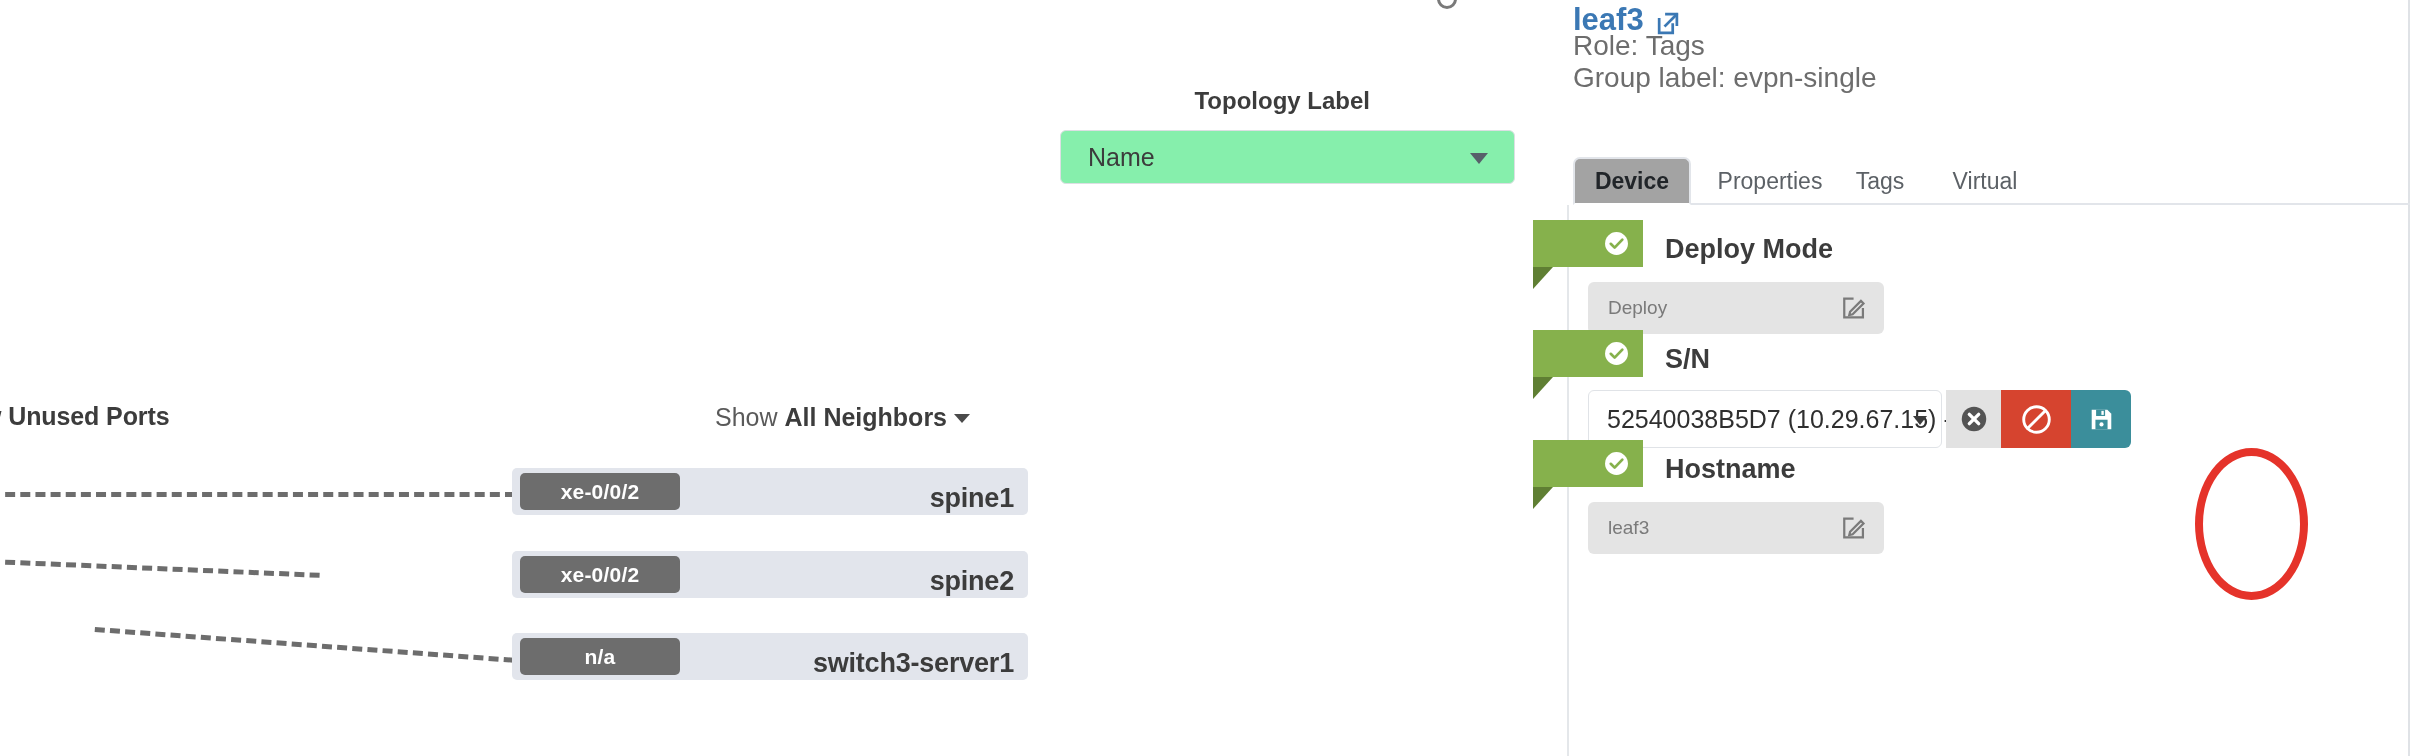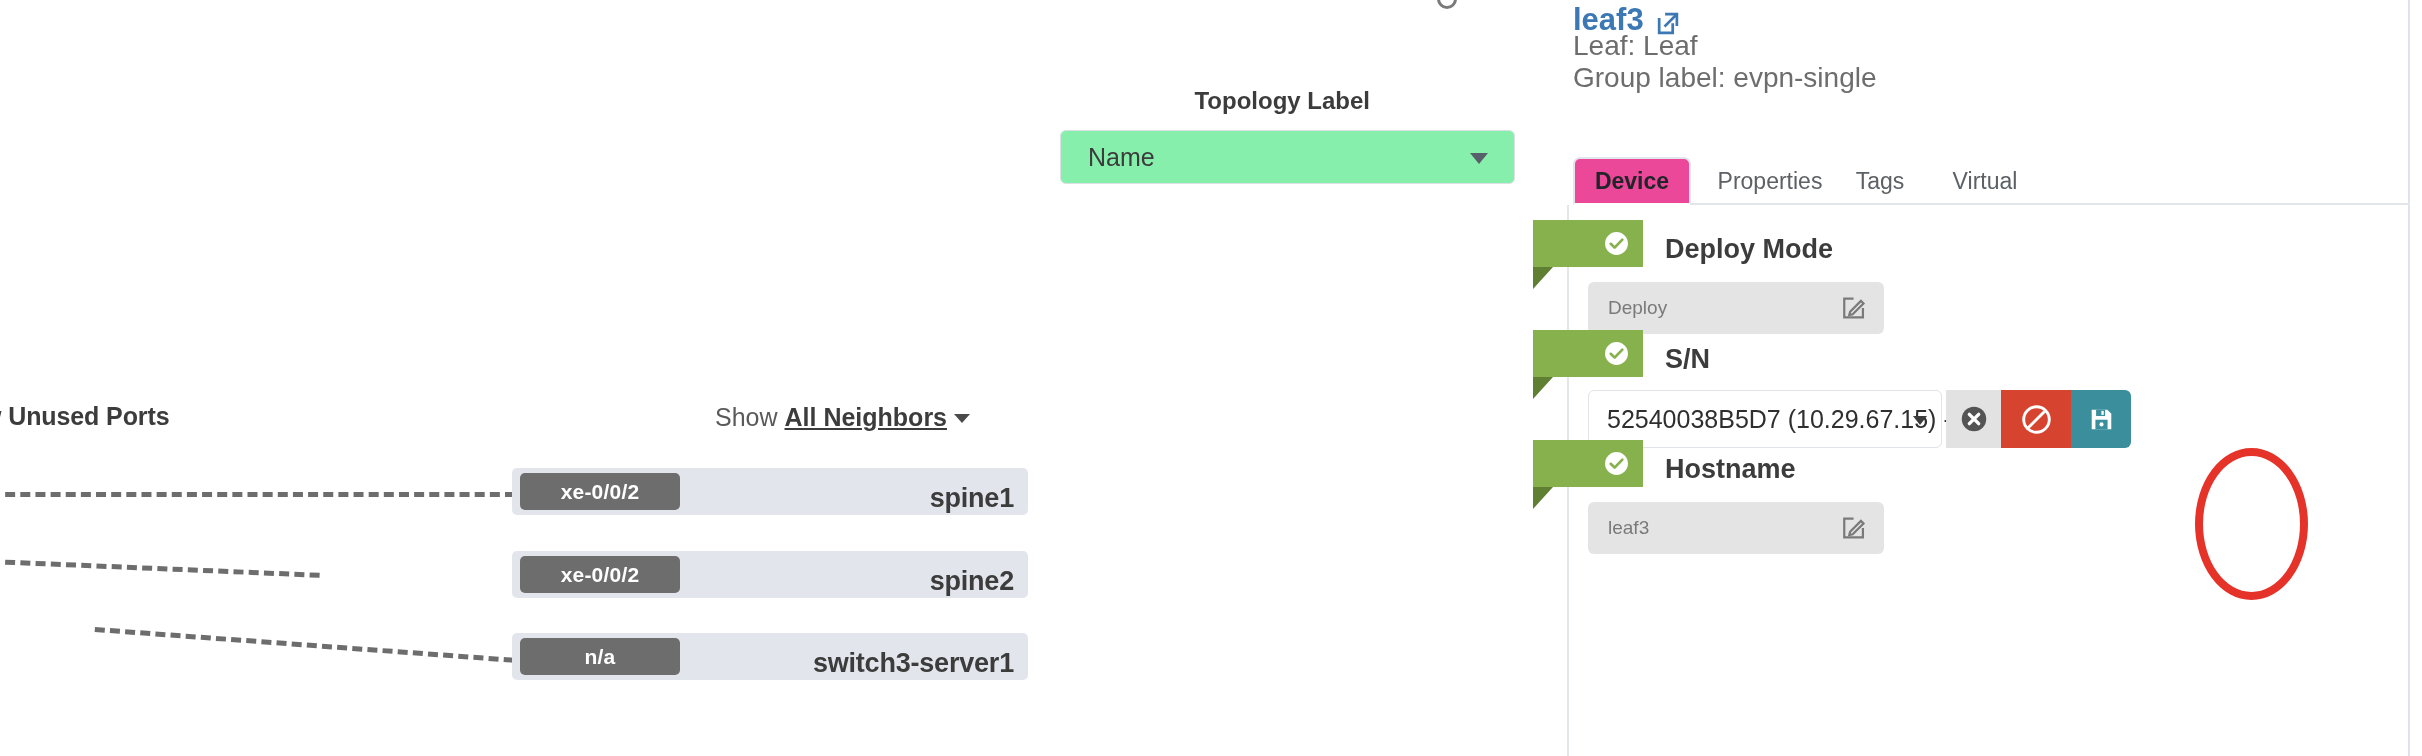--- a/index.html
+++ b/index.html
@@ -39,21 +39,21 @@
   #show-neighbors-control {
     position: absolute;
     left: 715px;
     top: 403px;
     font-size: 25px;
     color: #4a4a4a;
     white-space: nowrap;
     cursor: pointer;
   }
   #show-neighbors-control .sn-prefix { font-weight: 400; color: #5a5a5a; }
-  #show-neighbors-control .sn-value  { font-weight: 700; color: #3c3c3c; text-decoration: underline; }
+  #show-neighbors-control .sn-value  { font-weight: 700; color: #3c3c3c; }
   #show-neighbors-control .sn-caret {
     display: inline-block;
     margin-left: 7px;
     border-left: 8px solid transparent;
     border-right: 8px solid transparent;
     border-top: 9px solid #4a4a4a;
     vertical-align: 3px;
   }
 
   
@@ -218,21 +218,21 @@
     justify-content: center;
     font-size: 23px;
     color: #5c6166;
     cursor: pointer;
     box-sizing: border-box;
     white-space: nowrap;
   }
   .device-tab.active {
     color: #212529;
     font-weight: 700;
-    background: #ec4899;
+    background: #a3a3a3;
     border: 2px solid #e2e5ea;
     border-bottom: 2px solid #ffffff;
     border-radius: 7px 7px 0 0;
   }
   .device-tab.t0 { left: 0px;   width: 118px; }
   .device-tab.t1 { left: 130px; width: 134px; }
   .device-tab.t2 { left: 272px; width: 70px; }
   .device-tab.t3 { left: 362px; width: 100px; }
 
   
@@ -437,21 +437,21 @@
     <span>leaf3</span>
     <span class="ext-link-icon">
       <svg viewBox="0 0 24 24" width="25" height="25" fill="none" stroke="#3b78b4" stroke-width="2.6">
         <path d="M4 8 L4 21 L17 21 L17 13" stroke-linecap="square"></path>
         <path d="M11 3 L21 3 L21 13" stroke-linecap="square"></path>
         <path d="M10 14 L20.5 3.5" stroke-linecap="square"></path>
       </svg>
     </span>
   </div>
 
-  <div id="device-role">Leaf: Leaf</div>
+  <div id="device-role">Role: Tags</div>
   <div id="device-group">Group label: evpn-single</div>
 
   <div id="device-tabs">
     <div class="device-tab t0 active">Device</div>
     <div class="device-tab t1">Properties</div>
     <div class="device-tab t2">Tags</div>
     <div class="device-tab t3">Virtual</div>
   </div>
 
   <div id="device-rail"></div>

